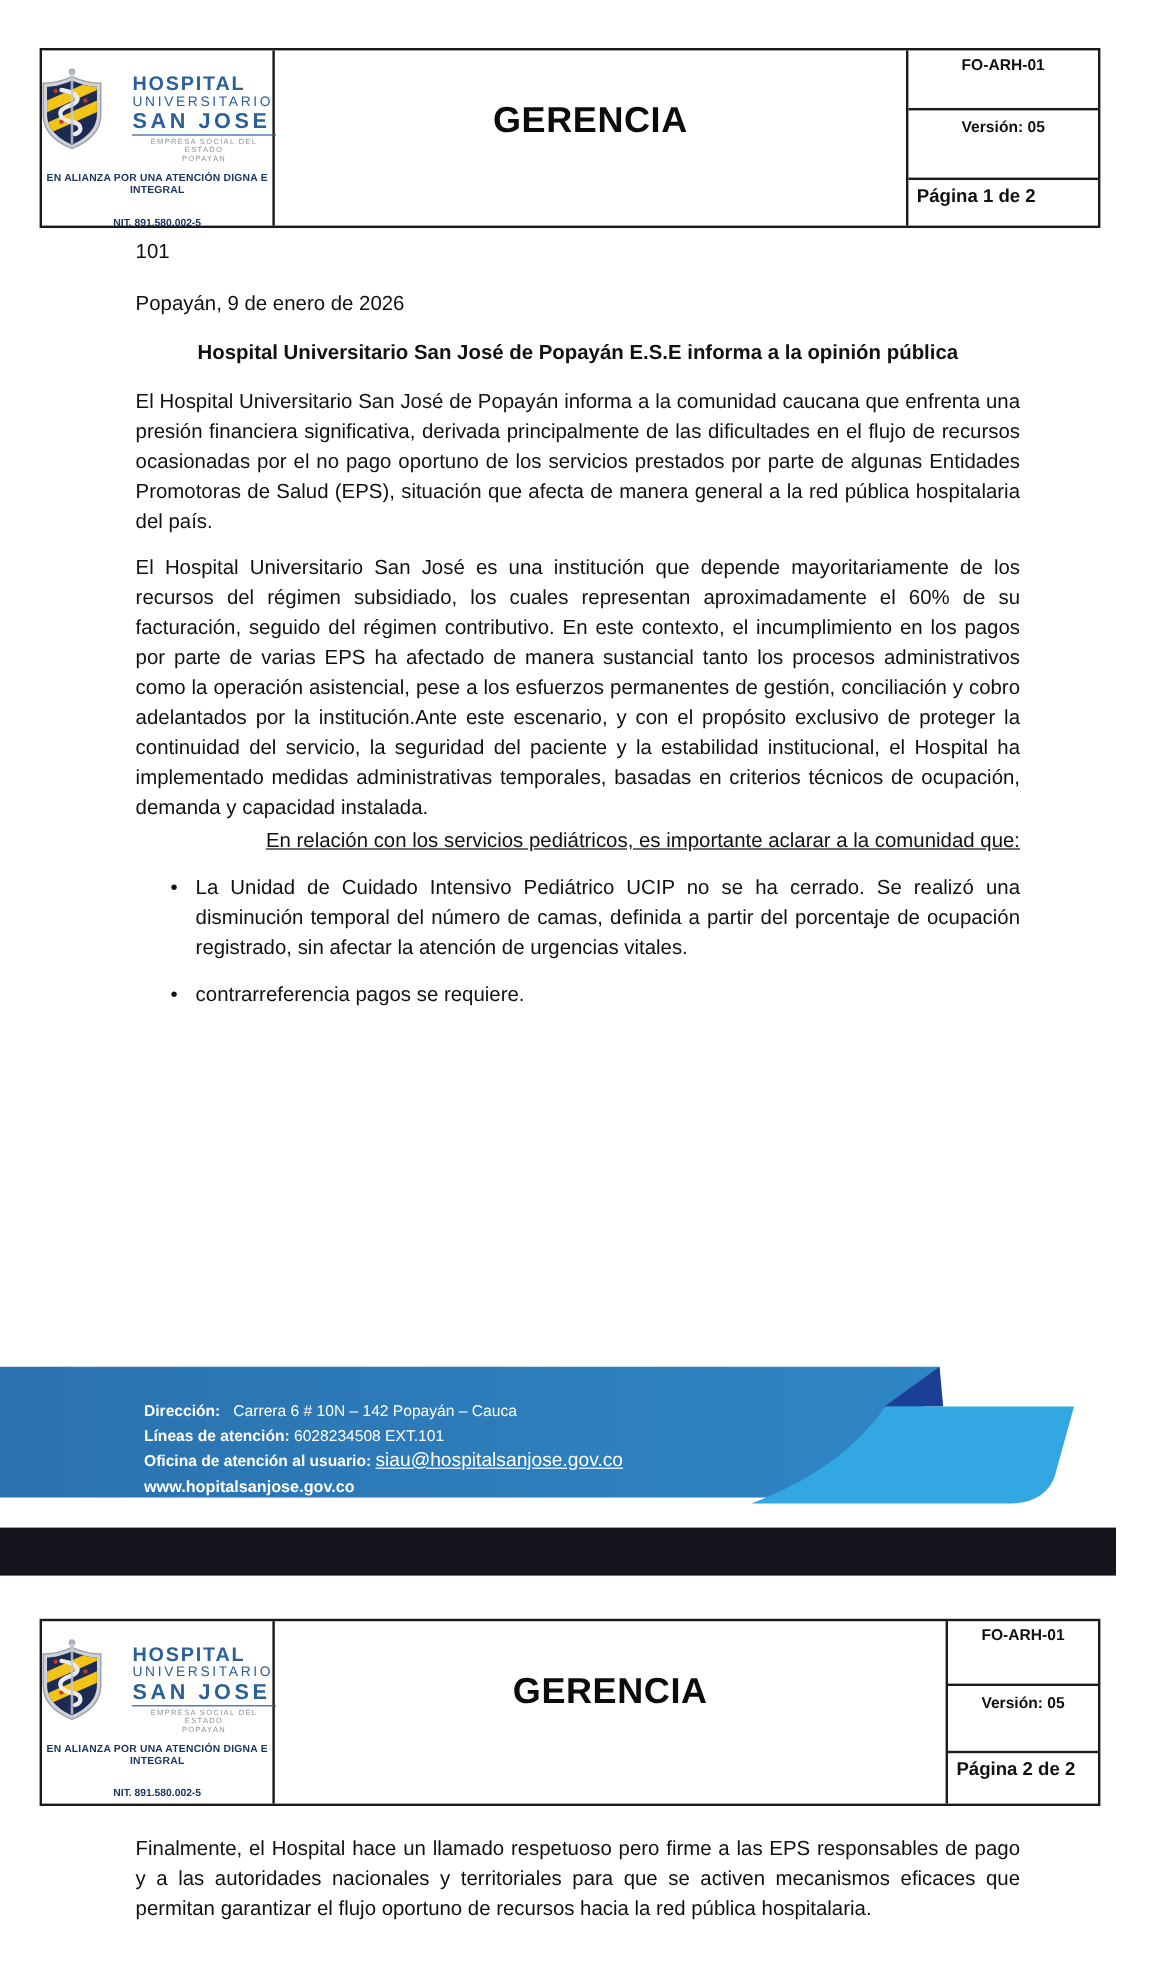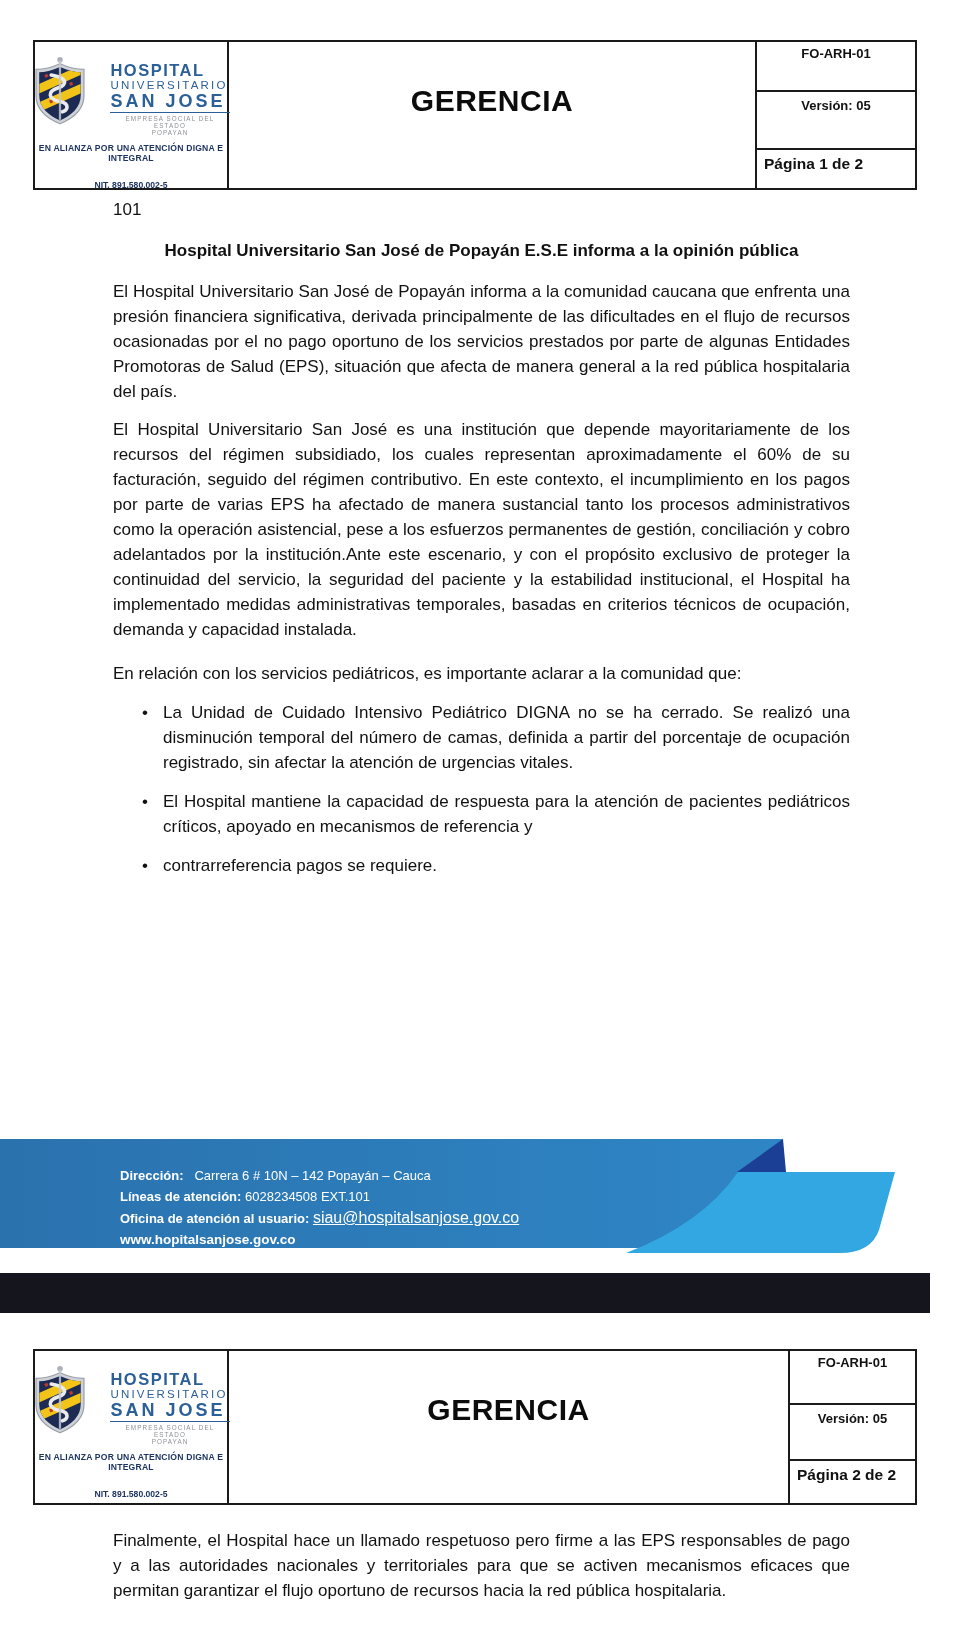--- a/index.html
+++ b/index.html
@@ -41,21 +41,21 @@
   .tagline{color:#1d3461;font-weight:bold;font-size:8.6px;letter-spacing:.2px;margin-top:7px;text-align:center;}
   .nit{color:#1d3461;font-weight:bold;font-size:8.6px;margin-top:17px;text-align:center;}
   
   .content{position:absolute;left:113px;width:737px;font-size:17px;line-height:25px;}
   .c1{top:197px;}
   .num{margin:0;}
   .dateline{margin:18px 0 0 0;}
   .press-title{margin:16px auto 0;max-width:672px;text-align:center;font-weight:bold;}
   p.just{margin:16px 0 0 0;text-align:justify;}
   p.p2{margin-top:13px;}
-  p.p3{margin-top:19px;text-align:left;}
+  p.p3{margin-top:3px;text-align:right;text-decoration:underline;}
   ul.blist{list-style:none;margin:14px 0 0 0;padding:0;}
   ul.blist li{position:relative;padding-left:50px;text-align:justify;margin-top:14px;}
   ul.blist li:first-child{margin-top:0;}
   ul.blist li::before{content:"•";position:absolute;left:29px;top:0;font-size:17px;}
   .closing{position:absolute;left:113px;top:1528px;width:737px;font-size:17px;line-height:25px;
     text-align:justify;margin:0;}
   
   .footer-svg{position:absolute;left:0;top:1130px;}
   .footer-contact{
     position:absolute;left:120px;top:1145px;color:#ffffff;font-size:13px;line-height:21px;margin-top:20px;
@@ -109,27 +109,27 @@
     </div>
     <div class="meta-cell">
       <div class="meta-row meta-code">FO-ARH-01</div>
       <div class="meta-row meta-version">Versión: 05</div>
       <div class="meta-row meta-page">Página 1 de 2</div>
     </div>
   </div>
 
   <div class="content c1">
     <p class="num">101</p>
+    <p class="dateline">Popayán, 9 de enero de 2026</p>
     <p class="press-title">Hospital Universitario San José de Popayán E.S.E informa a la opinión pública</p>
     <p class="just"><span>El Hospital Universitario San José de Popayán informa a la comunidad caucana que enfrenta una </span><span class="b">presión financiera significativa</span><span>, derivada principalmente de las dificultades en el flujo de recursos ocasionadas por el </span><span class="b">no pago oportuno de los servicios prestados por parte de algunas Entidades Promotoras de Salud (EPS)</span><span>, situación que afecta de manera general a la red pública hospitalaria del país.</span></p>
     <p class="just p2"><span>El Hospital Universitario San José es una institución que </span><span class="b">depende mayoritariamente de los recursos del régimen subsidiado</span><span>, los cuales representan aproximadamente </span><span class="b">el 60% de su facturación</span><span>, seguido del régimen contributivo. En este contexto, el </span><span class="b">incumplimiento en los pagos por parte de varias EPS ha afectado de manera sustancial tanto los procesos administrativos como la operación asistencial</span><span>, pese a los esfuerzos permanentes de gestión, conciliación y cobro adelantados por la institución.Ante este escenario, y con el propósito exclusivo de </span><span class="b">proteger la continuidad del servicio, la seguridad del paciente y la estabilidad institucional</span><span>, el Hospital ha implementado </span><span class="b">medidas administrativas temporales</span><span>, basadas en criterios técnicos de ocupación, demanda y capacidad instalada.</span></p>
     <p class="just p3">En relación con los servicios pediátricos, es importante aclarar a la comunidad que:</p>
     <ul class="blist">
-      <li><span class="b">La Unidad de Cuidado Intensivo Pediátrico DIGNA no se ha cerrado</span><span>. Se realizó </span><span class="b">una disminución temporal del número de camas</span><span>, definida a partir del </span><span class="b">porcentaje de ocupación registrado</span><span>, sin afectar la atención de urgencias vitales.</span></li>
-      <li><span>El Hospital mantiene la capacidad de respuesta para la atención de pacientes pediátricos críticos, apoyado en mecanismos de referencia y</span></li>
+      <li><span class="b">La Unidad de Cuidado Intensivo Pediátrico UCIP no se ha cerrado</span><span>. Se realizó </span><span class="b">una disminución temporal del número de camas</span><span>, definida a partir del </span><span class="b">porcentaje de ocupación registrado</span><span>, sin afectar la atención de urgencias vitales.</span></li>
       <li><span>contrarreferencia pagos se requiere.</span></li>
     </ul>
   </div>
 
   <svg class="footer-svg" width="962" height="135" viewBox="0 0 962 135">
     <defs>
       <linearGradient id="bandGrad" x1="0" y1="0" x2="1" y2="0">
         <stop offset="0" stop-color="#2a72ae"></stop>
         <stop offset="1" stop-color="#2f86c5"></stop>
       </linearGradient>

